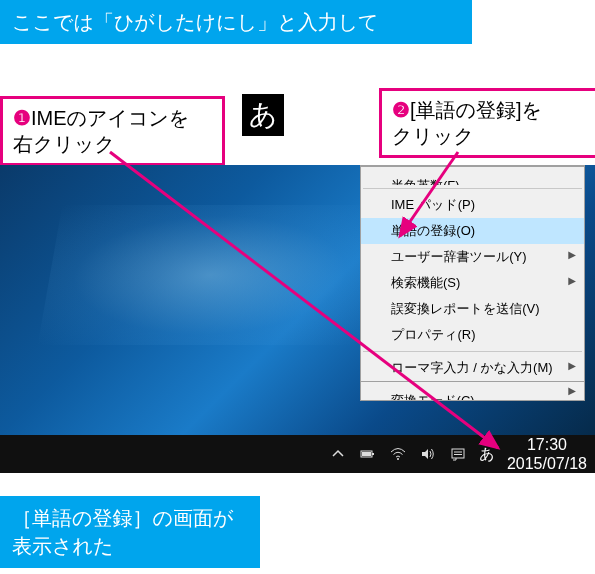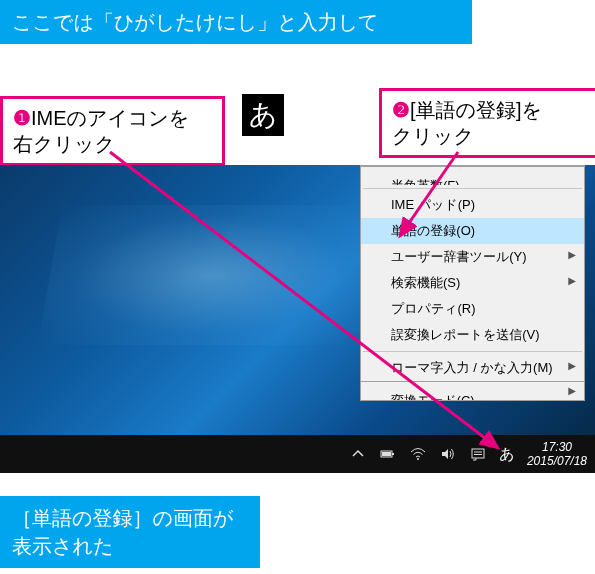--- a/index.html
+++ b/index.html
@@ -144,22 +144,21 @@
     align-items: center;
     justify-content: center;
     font-size: 15px;
     color: #e0e0e0;
   }
   .tray-icon svg { width: 16px; height: 16px; }
   .clock {
     margin-left: 6px;
     text-align: center;
     line-height: 1.2;
-    font-size: 12px;
-    font-style: italic;
+    font-size: 16px;
   }
   .ime-tray {
     width: 20px;
     height: 20px;
     color: #fff;
     font-size: 15px;
     text-align: center;
     line-height: 20px;
     font-family: "Yu Mincho", serif;
     margin: 0 4px;
@@ -200,22 +199,22 @@
   <div class="context-menu">
     <div class="item cut">
       <span>半角英数(F)</span>
     </div>
     <div class="sep"></div>
     <div id="menu-items">
         <div class="item"><span>IME パッド(P)</span></div>
         <div class="item highlight"><span>単語の登録(O)</span></div>
         <div class="item"><span>ユーザー辞書ツール(Y)</span><span class="arrow">▶</span></div>
         <div class="item"><span>検索機能(S)</span><span class="arrow">▶</span></div>
+        <div class="item"><span>誤変換レポートを送信(V)</span></div>
         <div class="item"><span>プロパティ(R)</span></div>
-        <div class="item"><span>誤変換レポートを送信(V)</span></div>
       </div>
     <div class="sep"></div>
     <div id="menu-items2">
         <div class="item"><span>ローマ字入力 / かな入力(M)</span><span class="arrow">▶</span></div>
         <div class="item cut"><span>変換モード(C)</span><span class="arrow">▶</span></div>
       </div>
   </div>
 
   <div class="taskbar">
     <div class="tray-icon">

